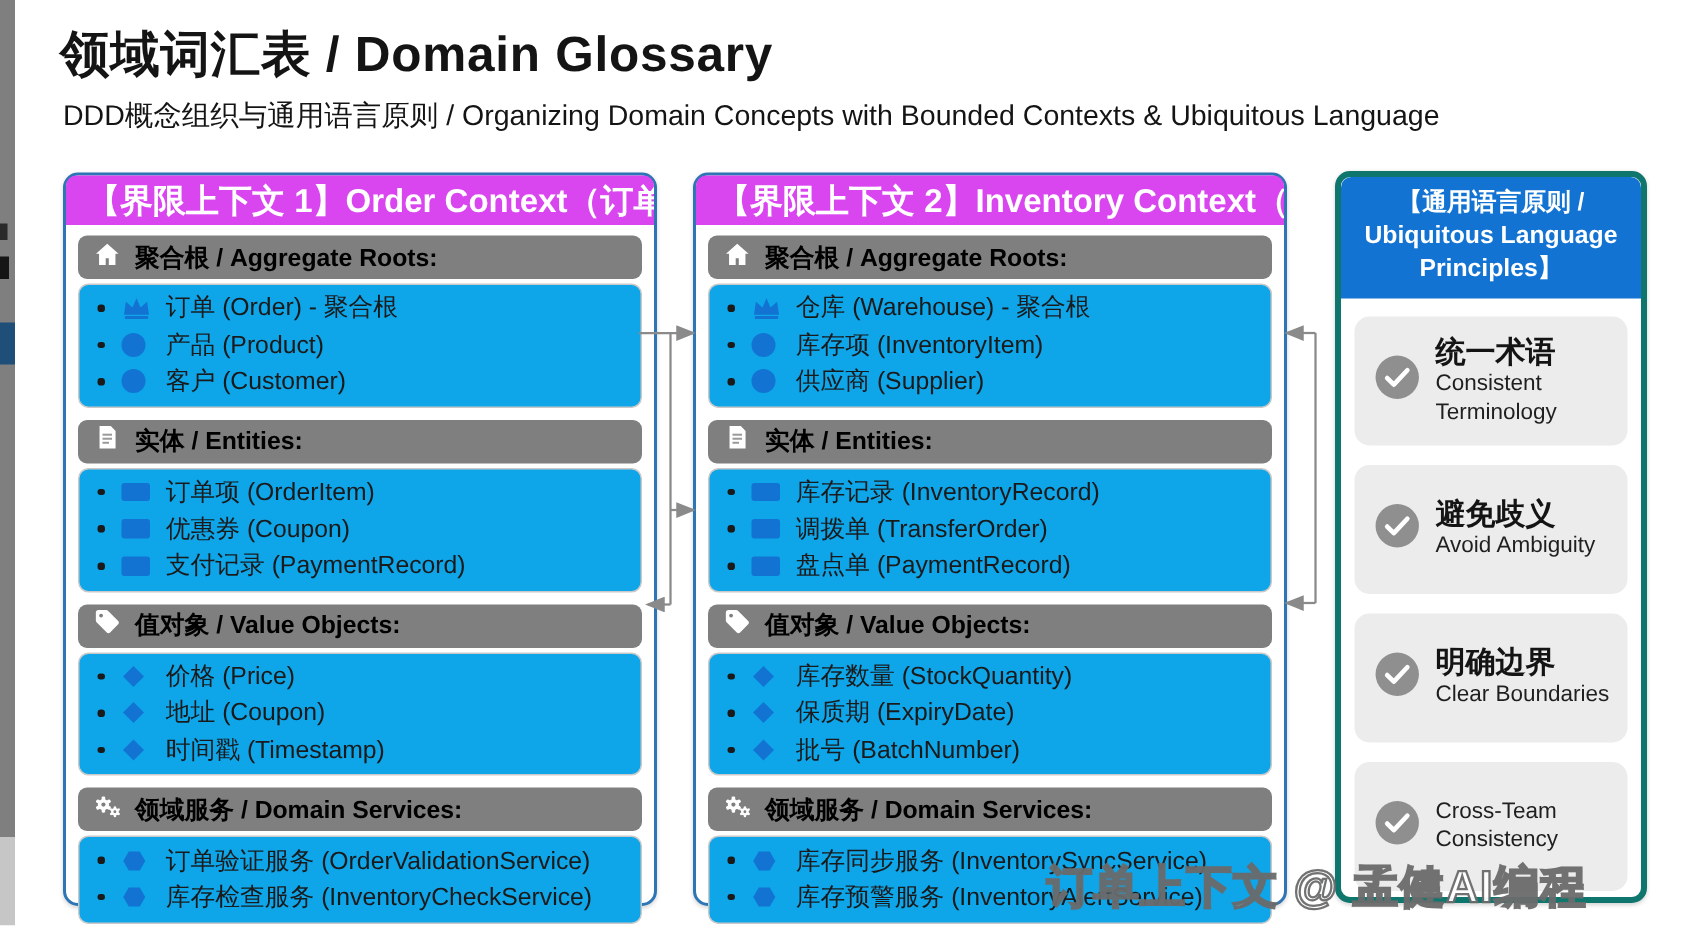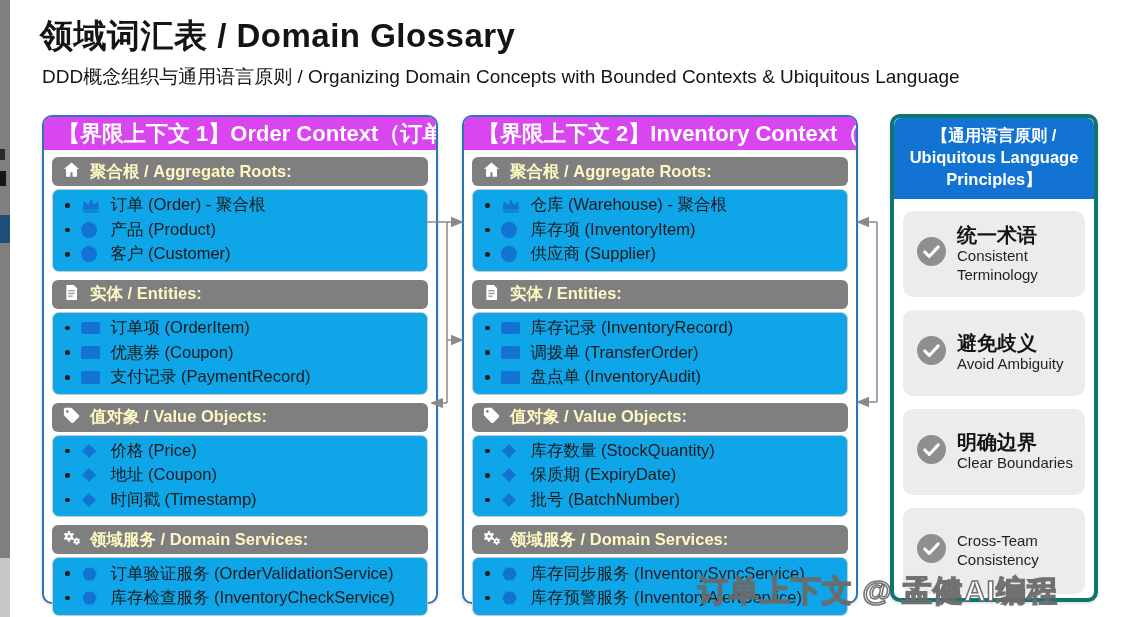--- a/index.html
+++ b/index.html
@@ -29,21 +29,21 @@
   .ctx-panel.p1{left:42px;}
   .ctx-panel.p2{left:462px;}
   .ctx-header{
     height:33px;background:#d946ef;border-radius:7px 7px 0 0;
     color:#fff;font-weight:bold;font-size:22px;line-height:33px;
     padding-left:14px;white-space:nowrap;overflow:hidden;
   }
   .ctx-body{padding:7px 8px 0 8px;display:flex;flex-direction:column;gap:8px;}
   .section{display:flex;flex-direction:column;gap:3px;}
   .sec-header{
-    height:29px;background:#7f7f7f;border-radius:6px;color:#fef9c3;
+    height:29px;background:#7f7f7f;border-radius:6px;color:#000000;
     display:flex;align-items:center;padding-left:10px;gap:9px;
     font-weight:bold;font-size:16.5px;
   }
   .sec-header svg{width:19px;height:19px;flex:0 0 auto;}
   .sec-list{
     background:#0ea5e9;border:1.5px solid #c9c9c9;border-radius:7px;
     padding:3px 4px 4px 12px;
   }
   .row{display:flex;align-items:center;height:24.6px;}
   .dot{width:4.5px;height:4.5px;border-radius:50%;background:#1a1a1a;flex:0 0 auto;}
@@ -317,21 +317,21 @@
             <span class="mk">
               <span class="mk-square"></span>
             </span>
             <span class="txt">调拨单 (TransferOrder)</span>
           </div>
         <div class="row">
             <span class="dot"></span>
             <span class="mk">
               <span class="mk-square"></span>
             </span>
-            <span class="txt">盘点单 (InventoryAudit)</span>
+            <span class="txt">盘点单 (PaymentRecord)</span>
           </div>
       </div>
     </div>
 
     <div class="section">
       <div class="sec-header">
         <span><svg viewBox="0 0 24 24" width="19" height="19">
               <path d="M11.2 2.2c.5 0 1 .2 1.4.6l8.6 8.6c.8.8.8 2 0 2.8l-6.8 6.8c-.8.8-2 .8-2.8 0L3 12.4c-.4-.4-.6-.9-.6-1.4V4.2c0-1.1.9-2 2-2Z" fill="#fff"></path>
               <circle cx="6.8" cy="6.8" r="1.6" fill="#7f7f7f"></circle>
             </svg></span>

